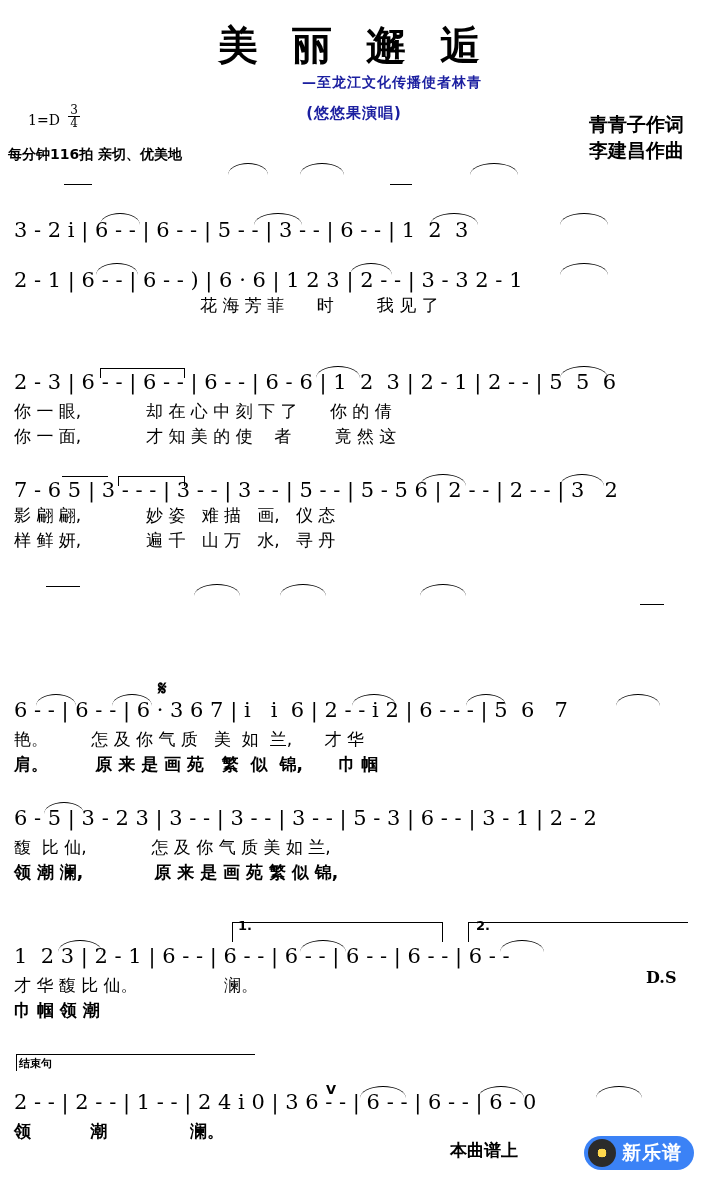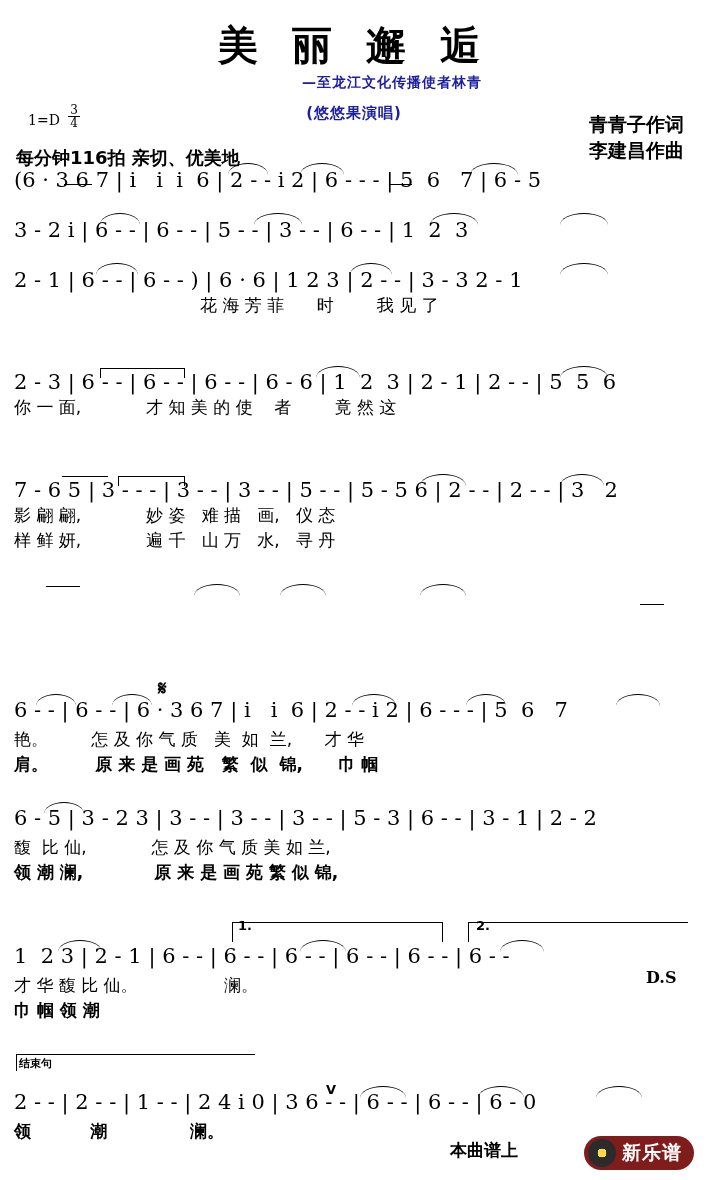--- a/index.html
+++ b/index.html
@@ -33,22 +33,22 @@
     font-family:"DejaVu Serif","Liberation Serif",serif;
   }
   .keysig{
     position:absolute;top:104px;left:28px;
     font-size:14px;font-family:"DejaVu Serif","Liberation Serif",serif;
   }
   .keysig .frac{display:inline-block;vertical-align:-2px;margin-left:4px;text-align:center;font-size:12px;line-height:1;}
   .keysig .frac .num{display:block;border-bottom:1px solid #000;padding:0 2px;}
   .keysig .frac .den{display:block;padding:0 2px;}
   .tempo{
-    position:absolute;top:146px;left:16px;
-    font-size:18px;font-weight:bold;letter-spacing:0px;
+    position:absolute;top:146px;left:8px;
+    font-size:14px;font-weight:bold;letter-spacing:0px;
   }
 
   
   .row{position:absolute;left:0;width:708px;}
   .notes{
     font-family:"DejaVu Serif","Liberation Serif",serif;
     font-size:21px;white-space:pre;letter-spacing:0px;
     padding-left:14px;
   }
   .lyric{
@@ -61,21 +61,21 @@
   .slur{position:absolute;border:1.2px solid #000;border-bottom:none;
         border-left:none;border-right:none;border-radius:50%/100% 100% 0 0;height:11px;}
   
   .beam{position:absolute;height:0;border-top:1.4px solid #000;}
   .vline{position:absolute;width:0;border-left:1.4px solid #000;}
 
   
   .footnote{position:absolute;right:190px;bottom:18px;font-size:17px;font-weight:bold;}
   .logo{
     position:absolute;right:14px;bottom:10px;
-    height:34px;border-radius:17px;background:#7f1d1d;color:#fff;
+    height:34px;border-radius:17px;background:#3b82f6;color:#fff;
     display:flex;align-items:center;padding:0 12px 0 4px;
   }
   .logo .disc{
     width:28px;height:28px;border-radius:50%;
     background:radial-gradient(circle at 50% 50%, #ffd84d 0 22%, #2b2b2b 23% 100%);
     margin-right:6px;position:relative;
   }
   .logo .disc:after{
     content:"";position:absolute;left:11px;top:11px;width:6px;height:6px;
     border-radius:50%;background:#ffd84d;
@@ -107,23 +107,20 @@
   <div class="keysig">
     <span>1=D</span>
     <span class="frac">
       <span class="num">3</span>
       <span class="den">4</span>
     </span>
   </div>
 
   <div class="tempo">每分钟116拍 亲切、优美地</div>
 
-  <div class="row" style="top:168px">
-    <div class="notes">(6 · 3 6 7 | i   i  i  6 | 2 - - i 2 | 6 - - - | 5  6   7 | 6 - 5</div>
-  </div>
   <div class="slur" style="top:163px;left:228px;width:40px;"></div>
   <div class="slur" style="top:163px;left:300px;width:44px;"></div>
   <div class="slur" style="top:163px;left:470px;width:48px;"></div>
   <div class="beam" style="top:184px;left:64px;width:28px;"></div>
   <div class="beam" style="top:184px;left:390px;width:22px;"></div>
 
   <div class="row" style="top:218px">
     <div class="notes">3 - 2 i | 6 - - | 6 - - | 5 - - | 3 - - | 6 - - | 1  2  3</div>
   </div>
   <div class="slur" style="top:213px;left:100px;width:40px;"></div>
@@ -134,20 +131,21 @@
   <div class="row" style="top:268px">
     <div class="notes">2 - 1 | 6 - - | 6 - - ) | 6 · 6 | 1 2 3 | 2 - - | 3 - 3 2 - 1</div>
     <div class="lyric" style="padding-left:200px;margin-top:2px">花 海 芳 菲      时        我 见 了</div>
   </div>
   <div class="slur" style="top:263px;left:96px;width:42px;"></div>
   <div class="slur" style="top:263px;left:350px;width:42px;"></div>
   <div class="slur" style="top:263px;left:560px;width:48px;"></div>
 
   <div class="row" style="top:370px">
     <div class="notes">2 - 3 | 6 - - | 6 - - | 6 - - | 6 - 6 | 1  2  3 | 2 - 1 | 2 - - | 5  5  6</div>
+    <div class="lyric" style="margin-top:6px">你 一 眼,            却 在 心 中 刻 下 了      你 的 倩</div>
     <div class="lyric" style="margin-top:2px">你 一 面,            才 知 美 的 使    者        竟 然 这</div>
   </div>
   <div class="beam" style="top:368px;left:100px;width:84px;"></div>
   <div class="vline" style="top:368px;left:100px;height:10px;"></div>
   <div class="vline" style="top:368px;left:184px;height:10px;"></div>
   <div class="slur" style="top:366px;left:316px;width:44px;"></div>
   <div class="slur" style="top:366px;left:560px;width:48px;"></div>
 
   <div class="row" style="top:478px">
     <div class="notes">7 - 6 5 | 3 - - - | 3 - - | 3 - - | 5 - - | 5 - 5 6 | 2 - - | 2 - - | 3   2</div>

